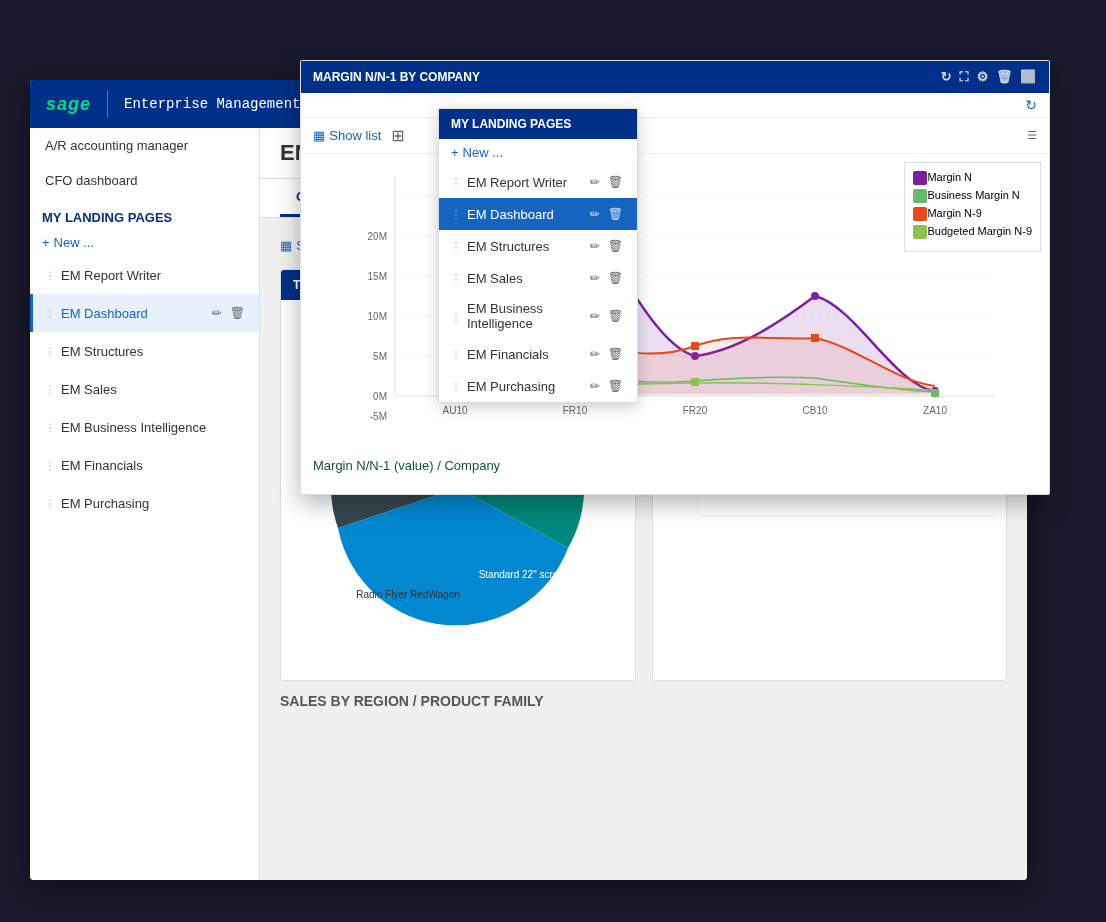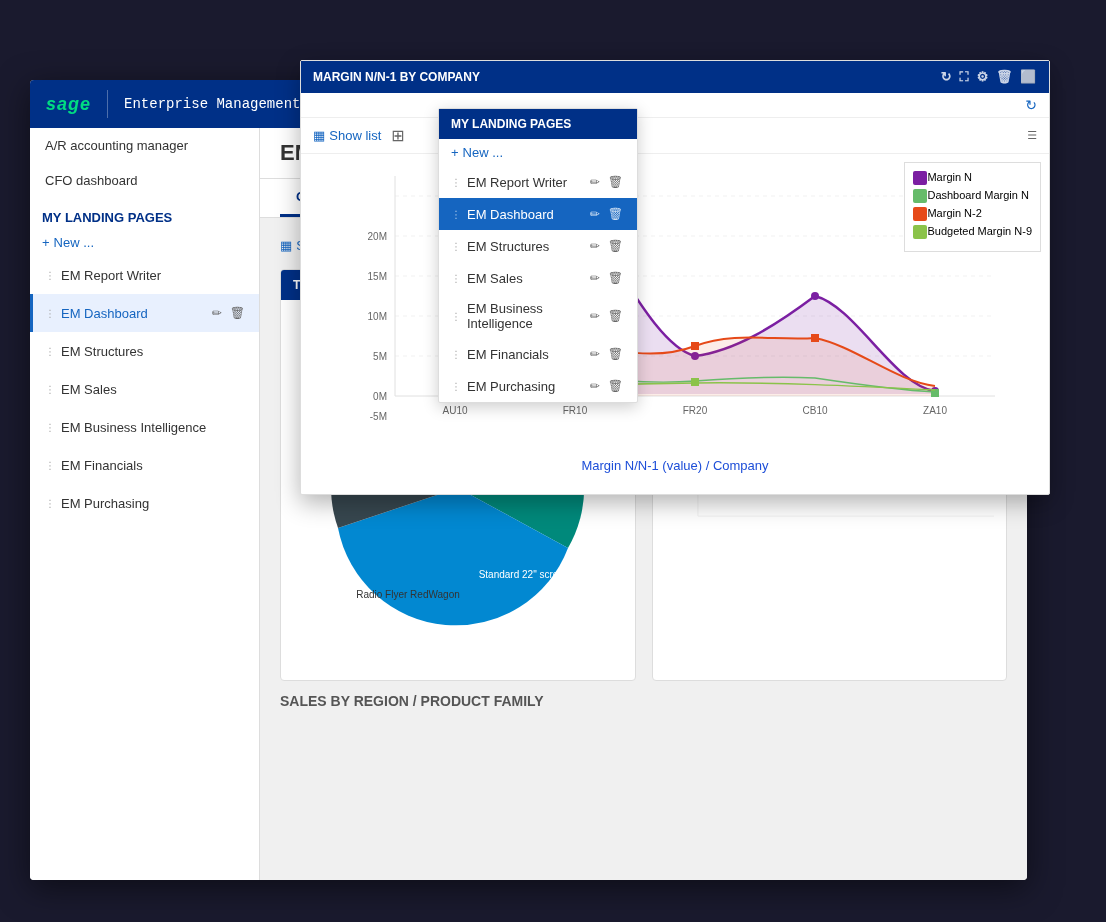--- a/index.html
+++ b/index.html
@@ -239,23 +239,23 @@
       align-items: flex-start;
       margin-bottom: 4px;
     }
     .legend-color {
       width: 14px;
       height: 14px;
       border-radius: 2px;
     }
 
     .chart-title {
-      text-align: center;
-      font-size: 13px;
-      color: #1d4ed8;
+      text-align: left;
+      font-size: 13px;
+      color: #14532d;
       margin-top: 8px;
     }
     .section-title {
       font-size: 14px;
       font-weight: 600;
       color: #555;
       padding: 12px 0 8px;
     }
 
     
@@ -684,25 +684,25 @@
     </svg>
 
     
     <div class="chart-legend">
       <div class="legend-item">
         <div class="legend-color" style="background:#7b1fa2;"></div>
         <span>Margin N</span>
       </div>
       <div class="legend-item">
         <div class="legend-color" style="background:#66bb6a;"></div>
-        <span>Dashboard Margin N</span>
+        <span>Business Margin N</span>
       </div>
       <div class="legend-item">
         <div class="legend-color" style="background:#e64a19;"></div>
-        <span>Margin N-2</span>
+        <span>Margin N-9</span>
       </div>
       <div class="legend-item">
         <div class="legend-color" style="background:#8bc34a;"></div>
         <span>Budgeted Margin N-9</span>
       </div>
     </div>
 
     
     <div class="chart-title">Margin N/N-1 (value) / Company</div>
   </div>

